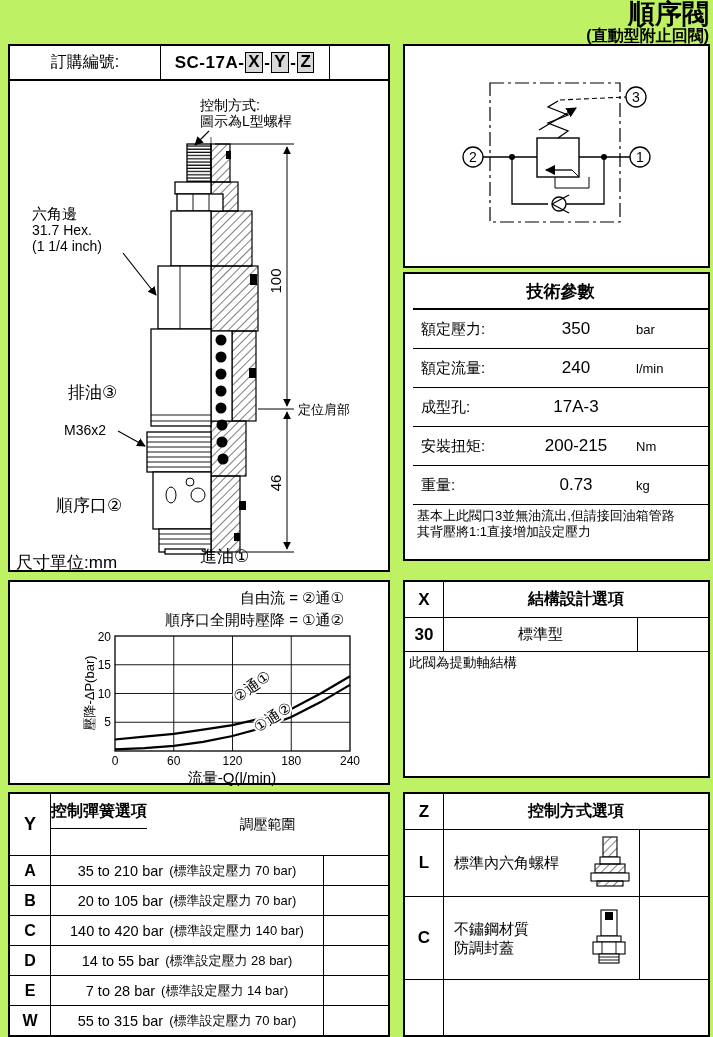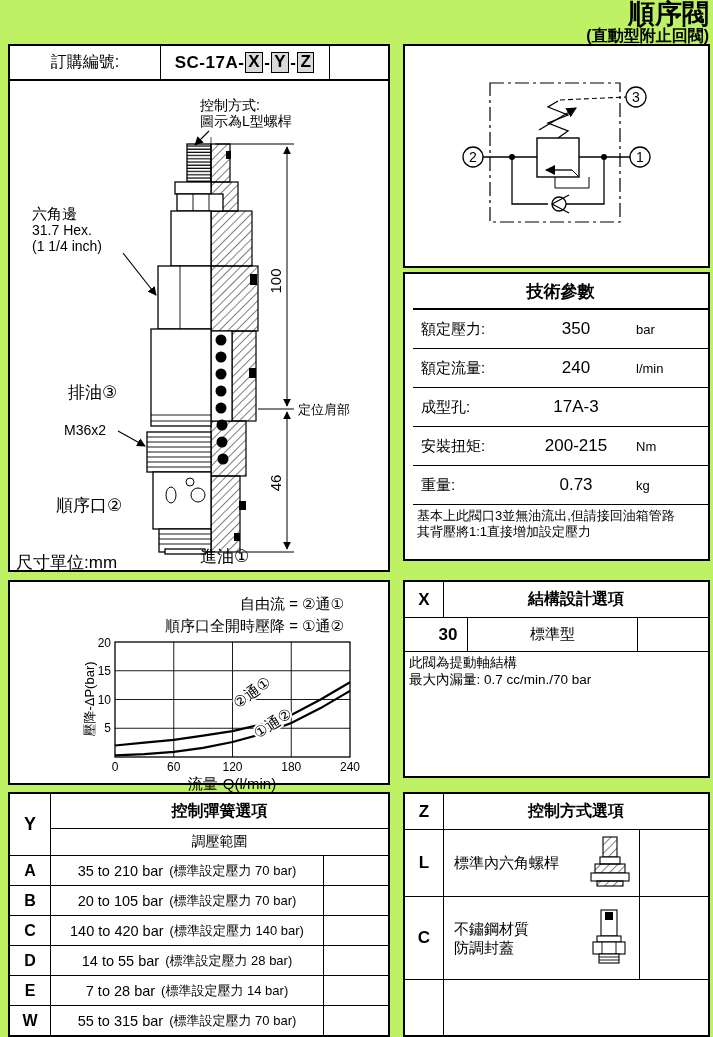--- a/index.html
+++ b/index.html
@@ -27,31 +27,31 @@
   .tech-row{height:38px;border-bottom:1.5px solid #000;display:flex;align-items:center;}
   .tech-name{width:95px;padding-left:8px;font-size:15px;}
   .tech-value{flex:1;text-align:center;font-size:17px;}
   .tech-unit{width:72px;font-size:13px;}
   .note{padding:3px 4px;font-size:13px;line-height:1.25;}
   
   #x-box{left:403px;top:580px;width:307px;height:198px;}
   .code-head{display:flex;height:35px;border-bottom:1.5px solid #000;}
   .code-cell{width:38px;border-right:1.5px solid #000;display:flex;align-items:center;justify-content:center;font-weight:bold;font-size:17px;}
   .head-title{flex:1;display:flex;align-items:center;justify-content:center;font-weight:bold;font-size:16px;}
-  .x-row{display:flex;height:33px;border-bottom:1.5px solid #000;padding-left:24px;}
+  .x-row{display:flex;height:33px;border-bottom:1.5px solid #000;}
   .x-row .mid{flex:1;display:flex;align-items:center;justify-content:center;font-size:15px;}
   .x-row .tail{width:70px;border-left:1.5px solid #000;}
   
   #chart-box{left:8px;top:580px;width:382px;height:205px;}
-  .chart-header{padding:11px 44px 0 0;text-align:right;font-size:15px;line-height:1.45;}
+  .chart-header{padding:5px 44px 0 0;text-align:right;font-size:15px;line-height:1.45;}
   
   #y-box{left:8px;top:792px;width:382px;height:245px;display:flex;flex-direction:column;}
   .y-head{display:flex;height:61px;border-bottom:1.5px solid #000;}
   .y-head .code-cell{width:40px;font-size:18px;}
-  .y-head-right{flex:1;display:flex;flex-direction:column;}
+  .y-head-right{flex:1;display:flex;flex-direction:row;}
   .y-head-title{height:34px;border-bottom:1.5px solid #000;display:flex;align-items:center;justify-content:center;font-weight:bold;font-size:16px;}
   .y-head-sub{flex:1;display:flex;align-items:center;justify-content:center;font-size:14px;}
   .y-rows{flex:1;display:flex;flex-direction:column;}
   .y-row{flex:1;display:flex;border-bottom:1.5px solid #000;}
   .y-row:last-child{border-bottom:none;}
   .y-row .code-cell{width:40px;font-size:16px;}
   .y-row .mid{flex:1;display:flex;align-items:center;justify-content:center;gap:6px;}
   .y-range{font-size:14.5px;}
   .y-std{font-size:13px;text-align:right;}
   .y-row .tail{width:64px;border-left:1.5px solid #000;}
@@ -285,21 +285,20 @@
       <div class="code-cell">X</div>
       <div class="head-title">結構設計選項</div>
     </div>
     <div class="x-row">
       <div class="code-cell">30</div>
       <div class="mid">標準型</div>
       <div class="tail"></div>
     </div>
     <div class="note" style="font-size:13.5px;">
       <div>此閥為提動軸結構</div>
-      <div>最大內漏量: 0.7 cc/min./70 bar</div>
     </div>
   </section>
 
   <section class="box" id="chart-box">
     <div class="chart-header">
       <div>自由流 = ②通①</div>
       <div>順序口全開時壓降 = ①通②</div>
     </div>
     <svg id="perf-chart" width="378" height="158" viewBox="0 0 378 158">
 

